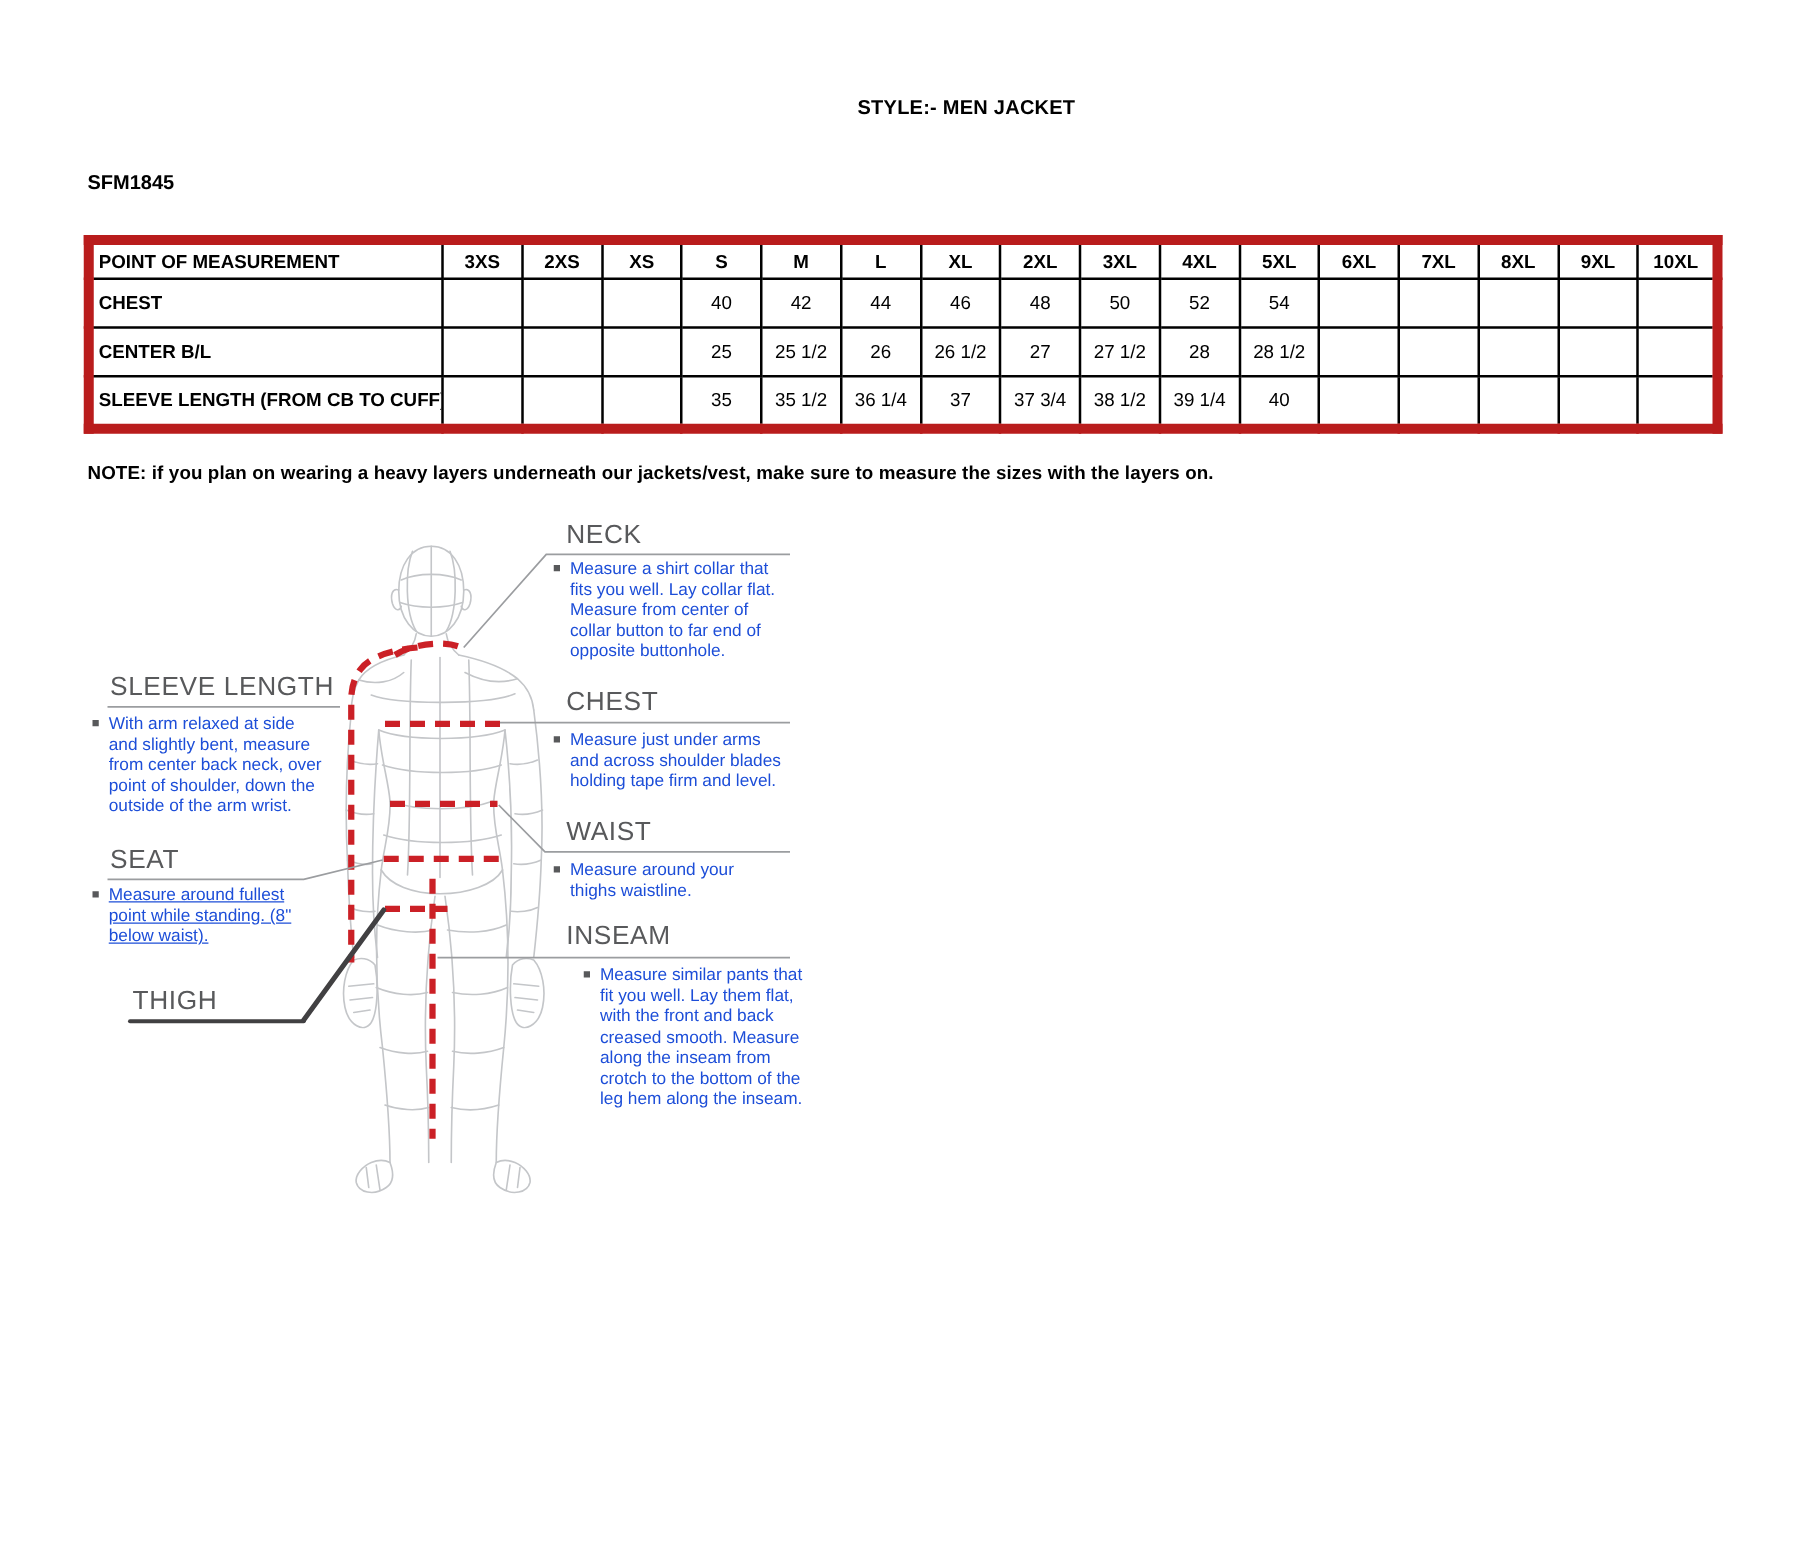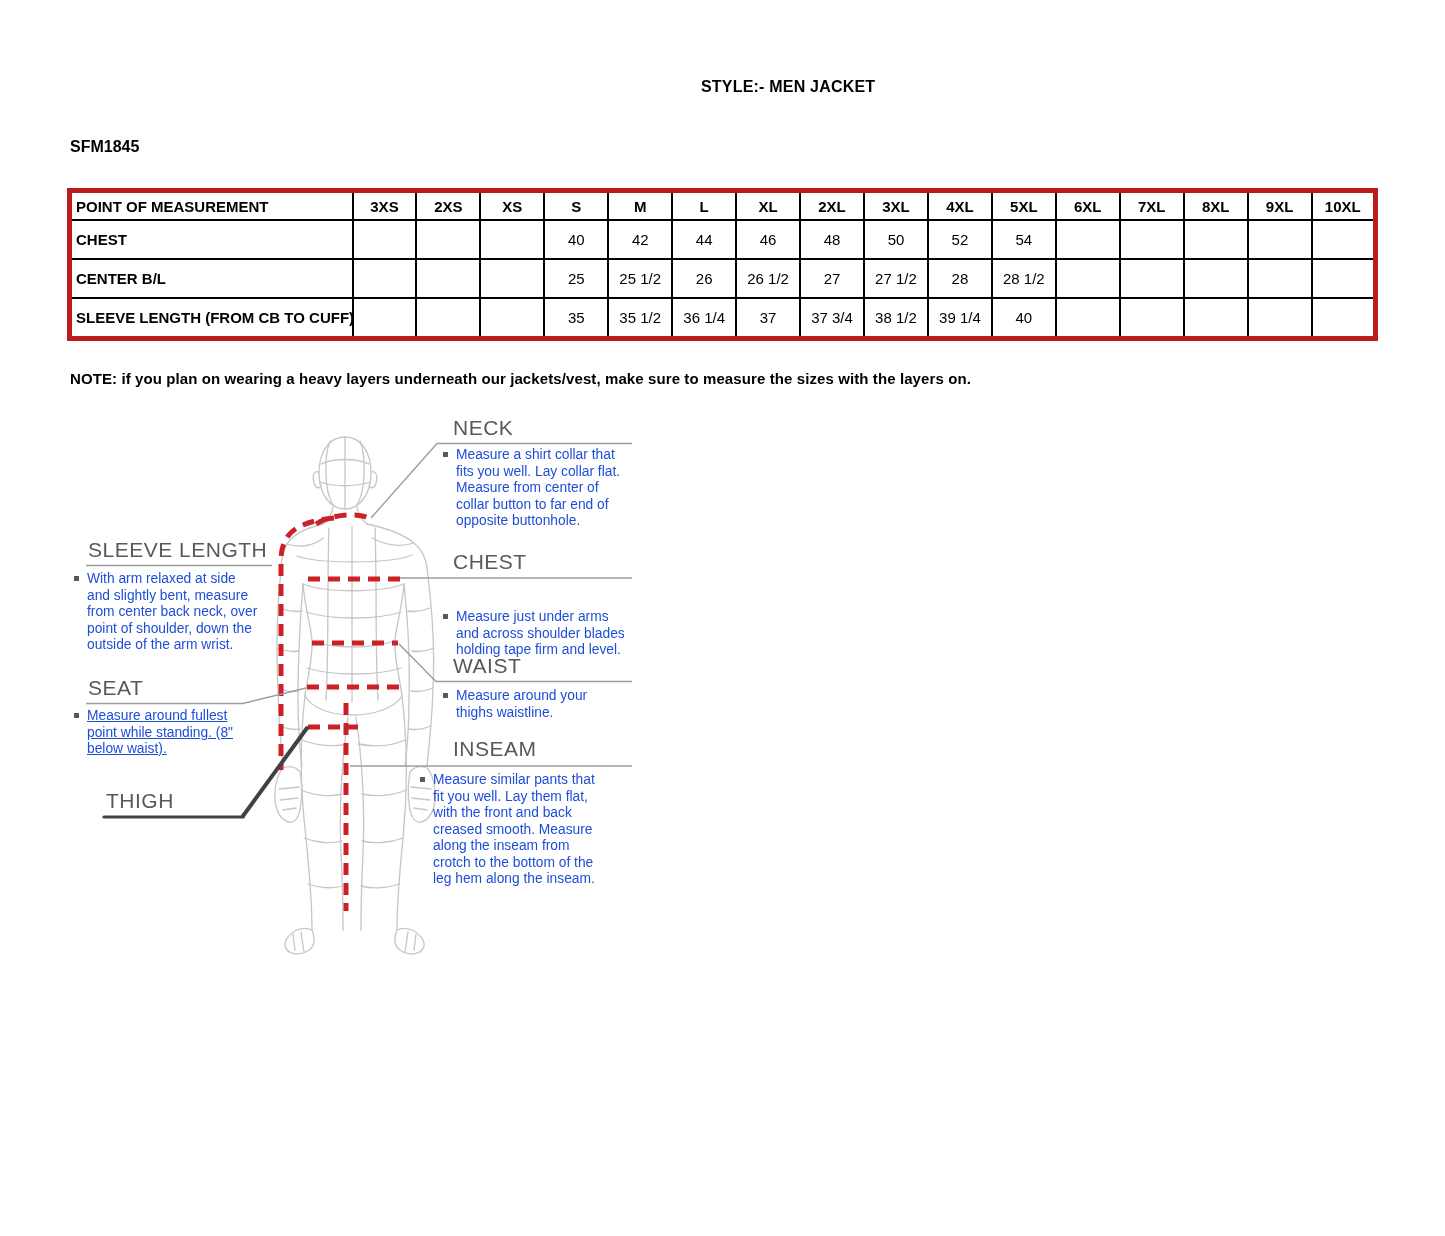--- a/index.html
+++ b/index.html
@@ -1,29 +1,29 @@
 <!DOCTYPE html>
 <html><head>
 <meta charset="utf-8">
 <style>
   html,body { margin:0; padding:0; background:#fff; }
   .page {
     position:relative; width:1445px; height:1236px; background:#ffffff;
     font-family:"Liberation Sans", sans-serif; color:#000; overflow:hidden;
   }
   
-  .doc-title { position:absolute; left:686px; top:78px; font-size:16px; font-weight:bold; letter-spacing:.2px;margin-left:15px; }
+  .doc-title { position:absolute; left:686px; top:78px; font-size:16px; font-weight:bold; letter-spacing:.2px; }
   .style-code { position:absolute; left:70px; top:138px; font-size:16px; font-weight:bold; }
   .note-line { position:absolute; left:70px; top:370px; font-size:15px; font-weight:bold; letter-spacing:.1px; }
 
   
   table.size-table {
     position:absolute; left:67px; top:188px; width:1311px;
     border-collapse:collapse; table-layout:fixed;
-    border:5px solid #b91c1c;
+    border:8px solid #b91c1c;
   }
   .size-table th, .size-table td {
     border:2px solid #000; padding:0 3px; overflow:hidden; white-space:nowrap;
     font-size:15px; text-align:center; vertical-align:middle;
   }
   .size-table thead th { height:26px; font-weight:bold; }
   .size-table tbody td { height:37px; font-weight:normal; }
   .size-table th.rowhead, .size-table td.rowlabel { text-align:left; font-weight:bold; padding-left:4px; }
 
   
@@ -218,33 +218,33 @@
 
   <div class="note-line">NOTE: if you plan on wearing a heavy layers underneath our jackets/vest, make sure to measure the sizes with the layers on.</div>
 
   <div class="mh" style="left:453px; top:416px;">NECK</div>
   <div class="md" style="left:443px; top:447px; width:182px;">
     <span class="bullet"></span>
     <span>Measure a shirt collar that fits you well. Lay collar flat. Measure from center of collar button to far end of opposite buttonhole.</span>
   </div>
 
   <div class="mh" style="left:453px; top:550px;">CHEST</div>
-  <div class="md" style="left:443px; top:609px; width:192px;">
+  <div class="md" style="left:443px; top:584px; width:192px;">
     <span class="bullet"></span>
     <span>Measure just under arms and across shoulder blades holding tape firm and level.</span>
   </div>
 
   <div class="mh" style="left:453px; top:654px;">WAIST</div>
   <div class="md" style="left:443px; top:688px; width:170px;">
     <span class="bullet"></span>
     <span>Measure around your thighs waistline.</span>
   </div>
 
   <div class="mh" style="left:453px; top:737px;">INSEAM</div>
-  <div class="md" style="left:420px; top:772px; width:184px;">
+  <div class="md" style="left:467px; top:772px; width:184px;">
     <span class="bullet"></span>
     <span>Measure similar pants that fit you well. Lay them flat, with the front and back creased smooth. Measure along the inseam from crotch to the bottom of the leg hem along the inseam.</span>
   </div>
 
   <div class="mh" style="left:88px; top:538px;">SLEEVE LENGTH</div>
   <div class="md" style="left:74px; top:571px; width:188px;">
     <span class="bullet"></span>
     <span>With arm relaxed at side and slightly bent, measure from center back neck, over point of shoulder, down the outside of the arm wrist.</span>
   </div>
 

